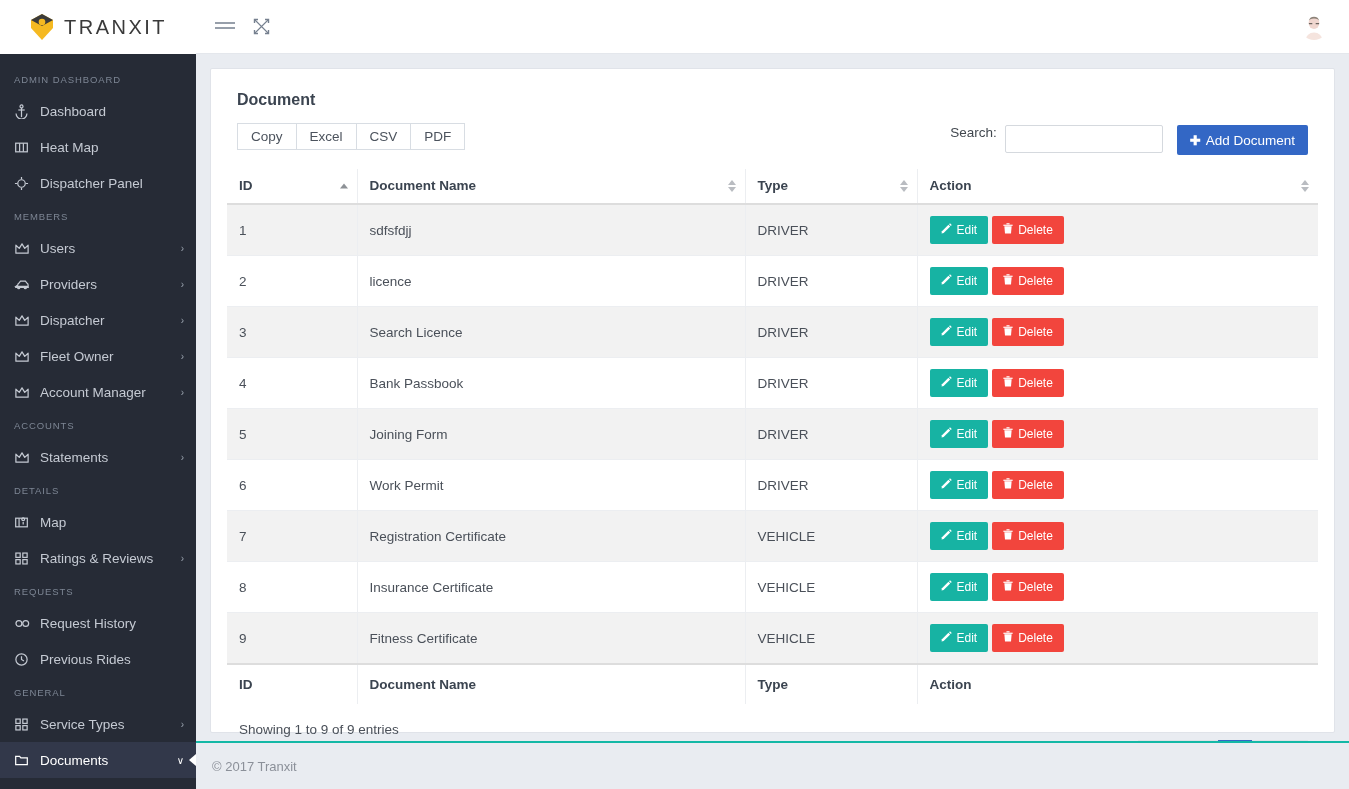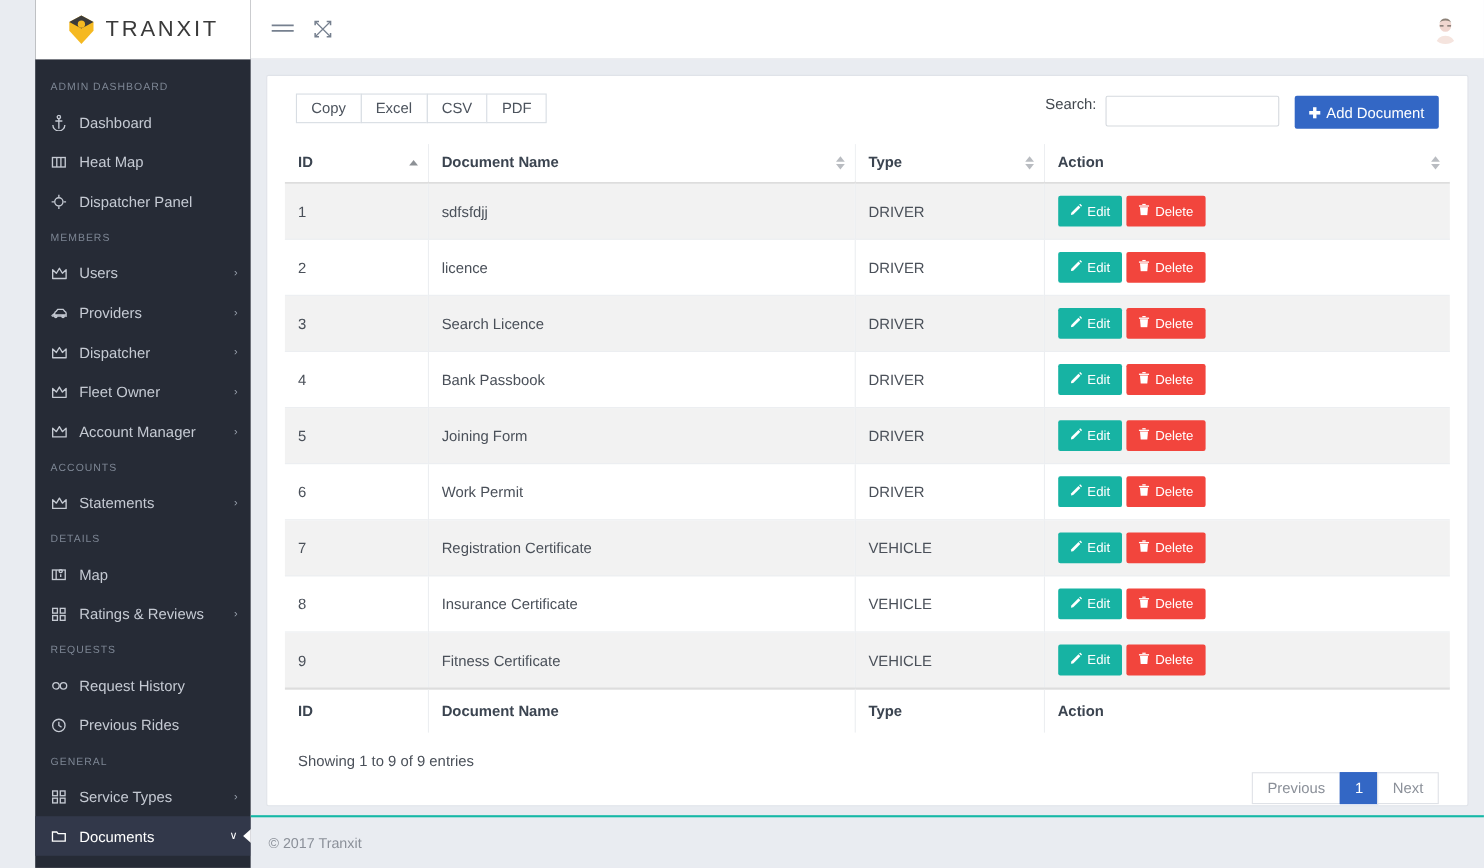--- a/index.html
+++ b/index.html
@@ -2,21 +2,21 @@
 <html><head>
 <meta charset="utf-8">
 <style>
   * { box-sizing: border-box; margin: 0; padding: 0; }
   html, body {
     width: 1349px; height: 789px;
     font-family: "Liberation Sans", sans-serif;
     background: #e9ecf1;
     overflow: hidden;
   }
-  .app { position: relative; width: 1349px; height: 731px; display: flex; padding-left: 32px; }
+  .app { position: relative; width: 1349px; height: 731px; display: flex; }
 
   
   .sidebar {
     width: 196px; height: 789px;
     background: #262b36;
     flex: 0 0 196px;
     overflow: hidden;
     position: relative;
   }
   .brand {
@@ -395,20 +395,21 @@
           <ellipse cx="13" cy="9" rx="5.4" ry="5.9" fill="#f0d6cf"></ellipse>
           <path d="M7.6 7.2 a5.6 6 0 0 1 10.8 0 q-1 -2.6 -5.4 -2.6 t-5.4 2.6" fill="#8c8278"></path>
           <path d="M7.9 9.6 h3.4 M14.7 9.6 h3.4" stroke="#6b6560" stroke-width="1.1" fill="none"></path>
           <path d="M4.6 26 a8.4 7.6 0 0 1 16.8 0 z" fill="#f5e4de"></path>
         </svg>
       </div>
     </header>
 
     <div class="content">
       <section class="card">
+        <h2 class="card-title">Document</h2>
 
         <div class="toolbar-row">
           <div class="btn-group">
             <button class="xbtn">Copy</button>
             <button class="xbtn">Excel</button>
             <button class="xbtn">CSV</button>
             <button class="xbtn">PDF</button>
           </div>
 
           <div class="search-wrap">

